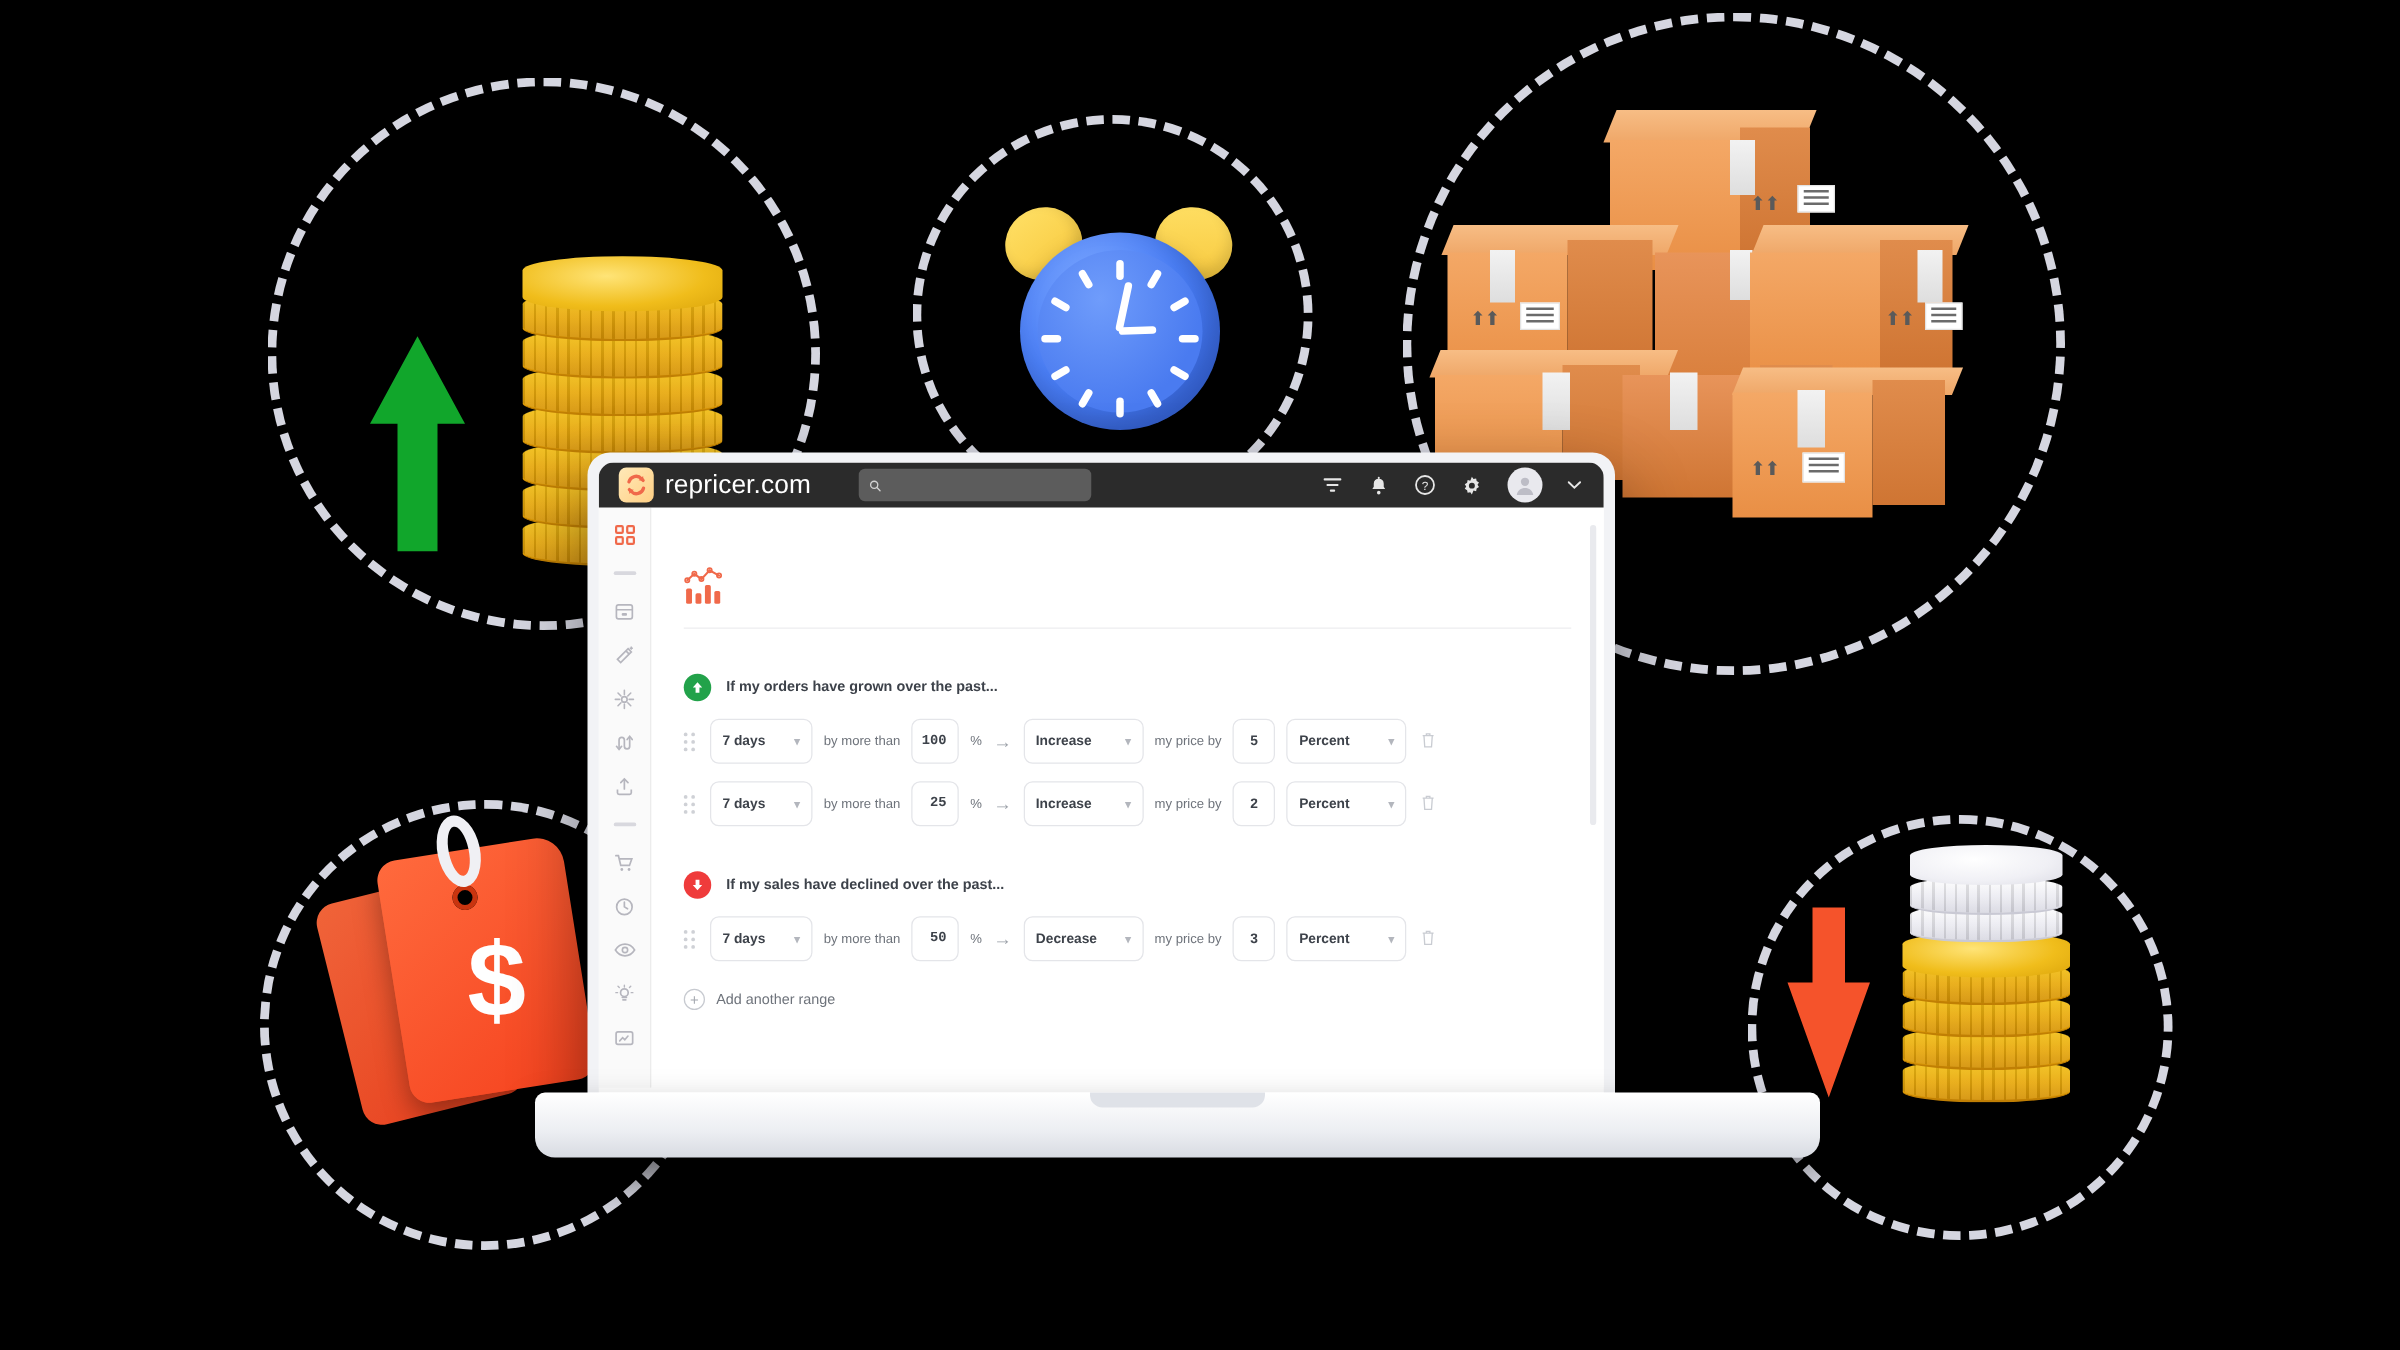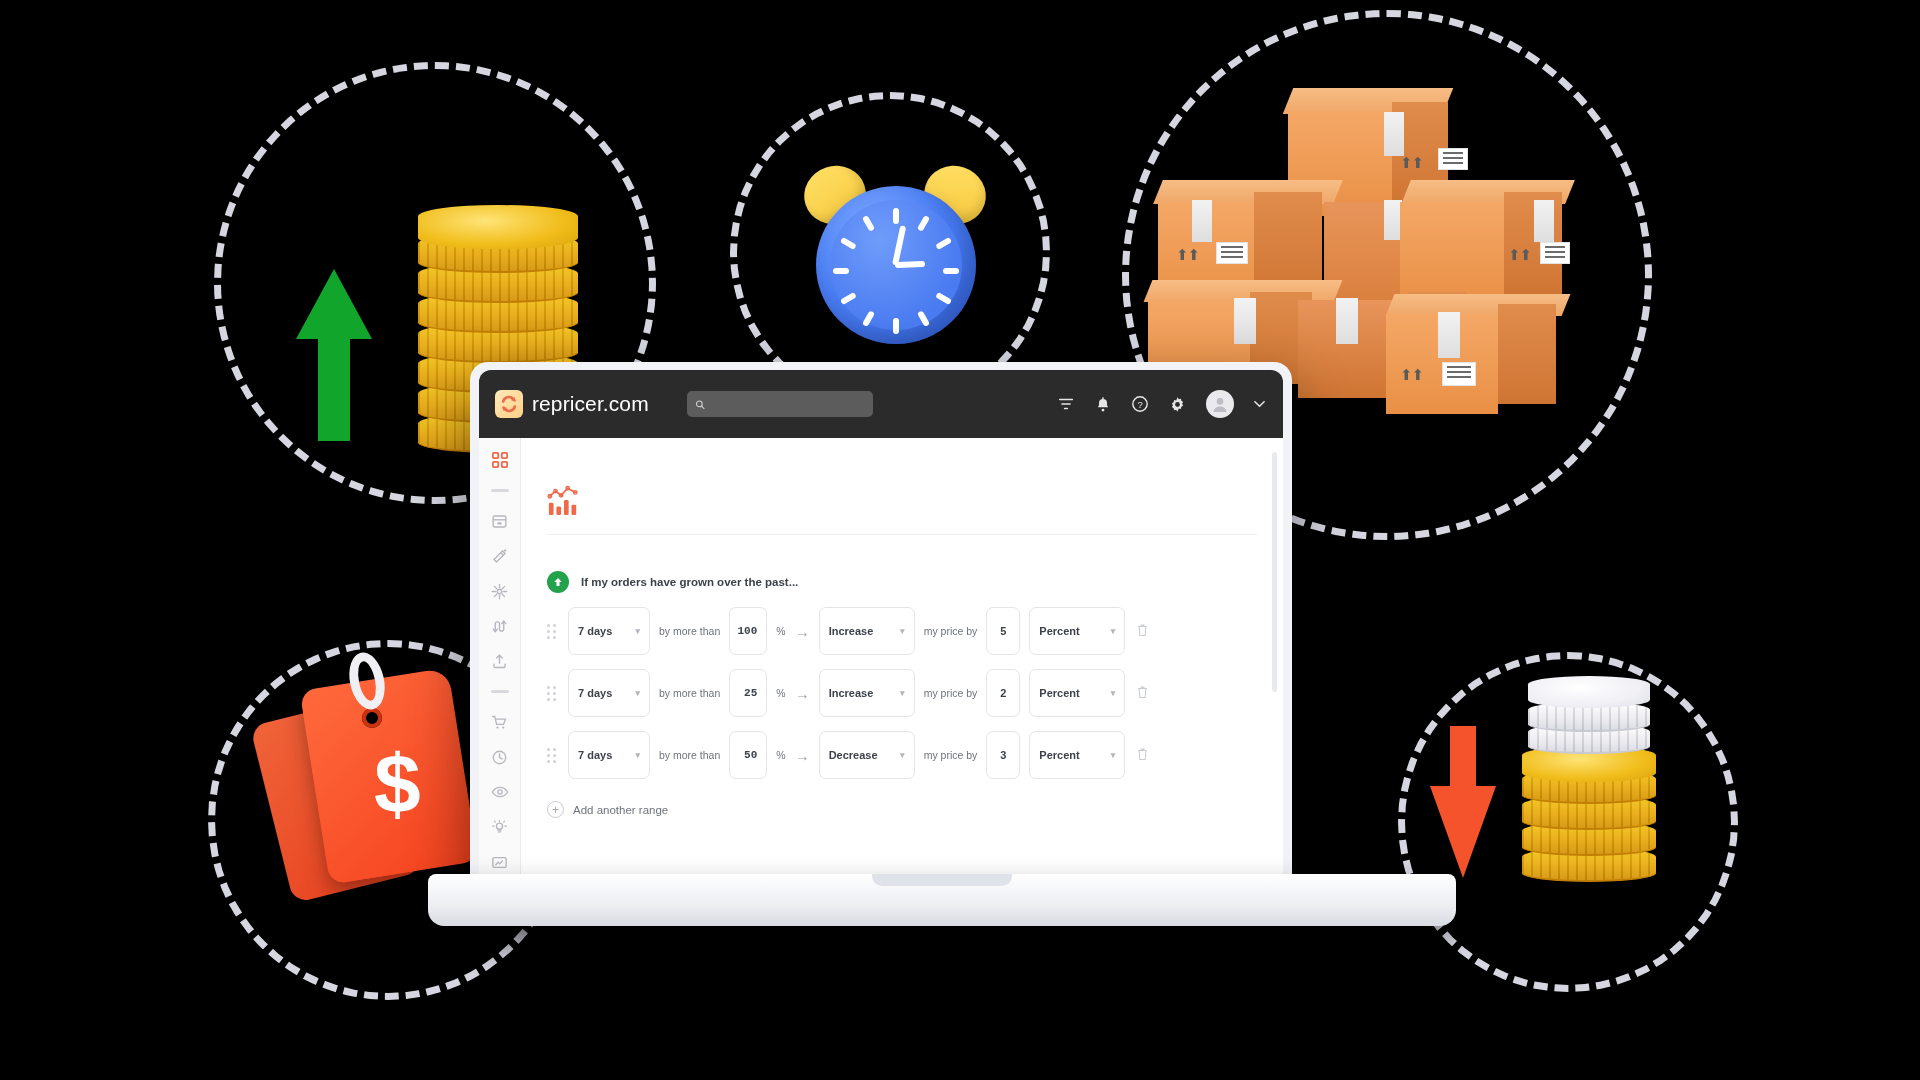--- a/index.html
+++ b/index.html
@@ -128,21 +128,21 @@
     border-radius: 8px 8px 16px 16px;
     box-shadow: 0 14px 30px rgba(0,0,0,.4);
   }
   .laptop-notch {
     position:absolute; left:50%; margin-left:-70px; top:0; width:140px; height:12px;
     background:#dfe2e8; border-radius:0 0 10px 10px;
   }
 
   
   .topbar {
-    height:68px; background:#2b2b2b; display:flex; align-items:center;
+    height:36px; background:#2b2b2b; display:flex; align-items:center;
     padding: 0 18px 0 16px; gap:14px; position:relative;
   }
   .brand { display:flex; align-items:center; gap:9px; }
   .brand-logo {
     width:28px; height:28px; border-radius:6px;
     background: linear-gradient(135deg,#ffe9b8 0%,#ffd085 100%);
     display:flex; align-items:center; justify-content:center; position:relative;
   }
   .brand-name { color:#fff; font-size:21px; letter-spacing:.1px; }
   .searchbox {
@@ -192,21 +192,21 @@
     flex:none;
   }
   .badge-up { background:#22a24a; }
   .badge-down { background:#ef3b3b; }
   .cond-head-text { font-size:11.5px; font-weight:bold; color:#3d424a; }
 
   .row { display:flex; align-items:center; gap:9px; margin-top:14px; }
   .grip { width:12px; display:grid; grid-template-columns:repeat(2,3px); gap:3px; flex:none; }
   .grip i { width:3px; height:3px; background:#cfd1d6; border-radius:50%; }
   .ctl {
-    height:48px; border:1px solid #e4e5e9; border-radius:7px; background:#fff;
+    height:36px; border:1px solid #e4e5e9; border-radius:7px; background:#fff;
     display:flex; align-items:center; justify-content:space-between;
     padding:0 9px; font-size:11px; font-weight:bold; color:#3d424a;
   }
   .ctl.sel { width:82px; gap:6px; }
   .ctl.sel-wide { width:96px; gap:6px; }
   .ctl.num { width:38px; justify-content:flex-end;font-family:Liberation Mono, monospace; }
   .ctl.num-sm { width:34px; justify-content:center; }
   .chev { color:#b3b6bd; font-size:9px; }
   .lbl { font-size:10.5px; color:#6e737b; white-space:nowrap; }
   .pct { font-size:10.5px; color:#6e737b; }
@@ -643,20 +643,28 @@
                 <span>Percent</span>
                 <span class="chev">▾</span>
               </span>
               <span class="trash">
                 <svg width="13" height="14" viewBox="0 0 14 16">
                   <path d="M2 4h10M5.4 4V2.4h3.2V4M3.2 4l.7 10.2h6.2L10.8 4" fill="none" stroke="currentColor" stroke-width="1.2"></path>
                 </svg>
               </span>
             </div>
 
+            <div class="cond-head">
+              <span class="badge-circle badge-down">
+                <svg width="12" height="12" viewBox="0 0 14 14">
+                  <path d="M7 11.8 L2.6 7 L5.2 7 L5.2 2.2 L8.8 2.2 L8.8 7 L11.4 7 Z" fill="#fff"></path>
+                </svg>
+              </span>
+              <span class="cond-head-text">If my sales have declined over the past...</span>
+            </div>
 
             <div class="row">
               <span class="grip">
                   <i></i>
                   <i></i>
                   <i></i>
                   <i></i>
                   <i></i>
                   <i></i>
                 </span>

